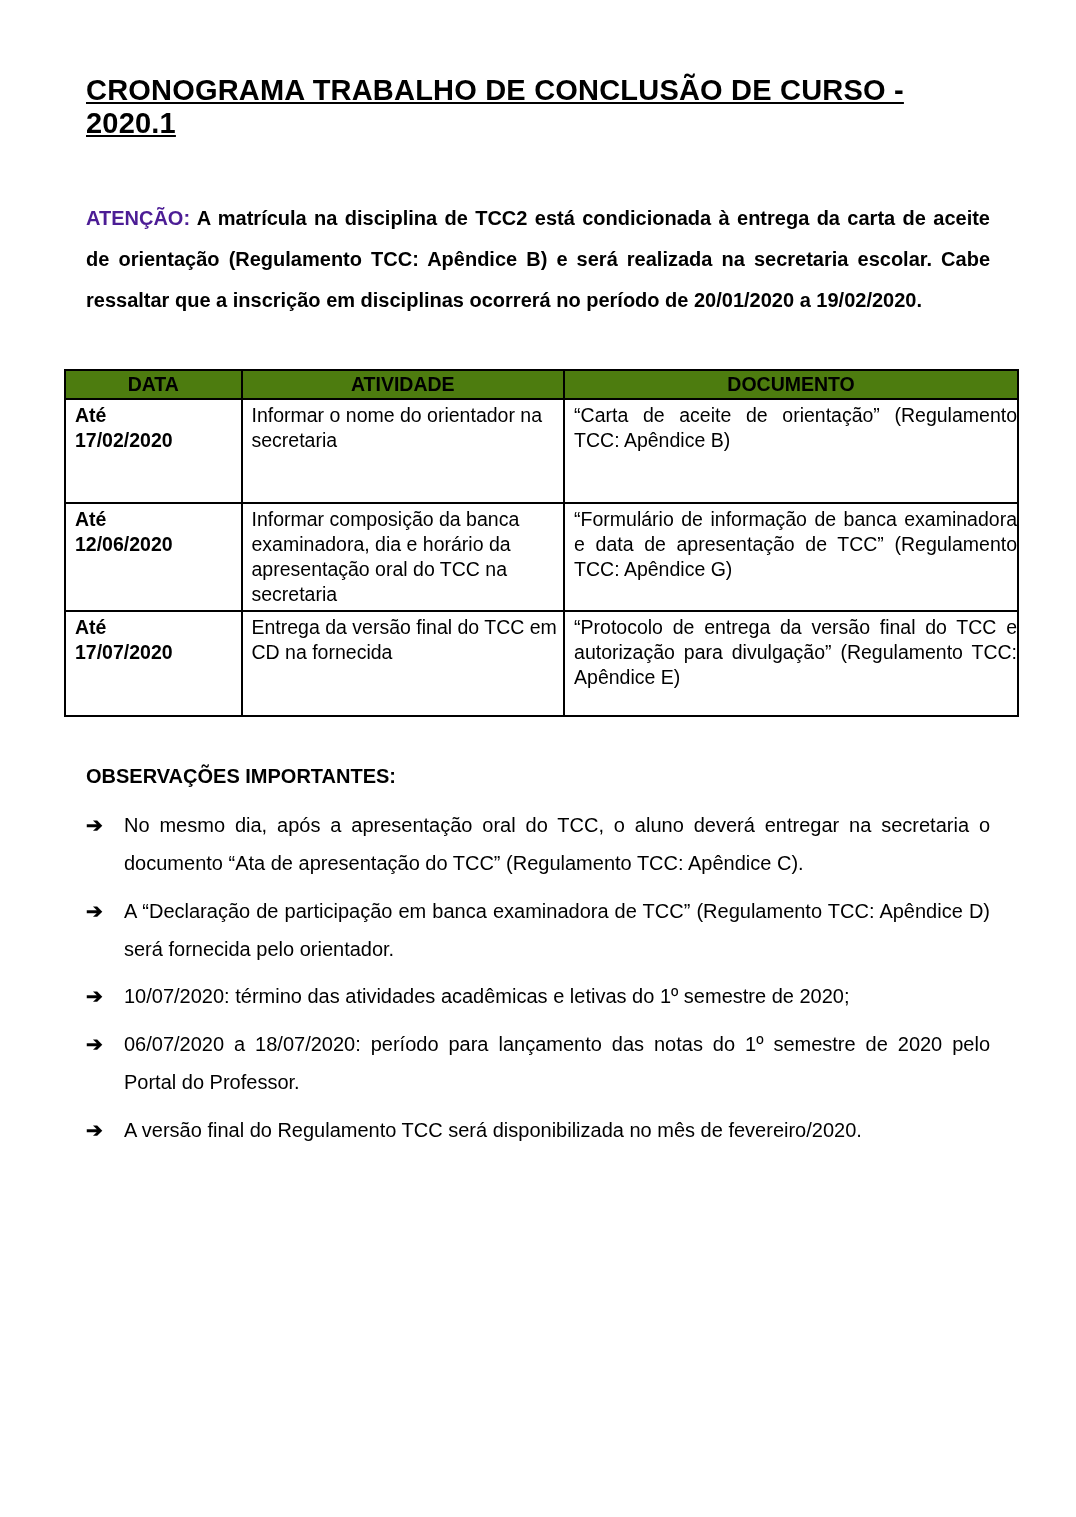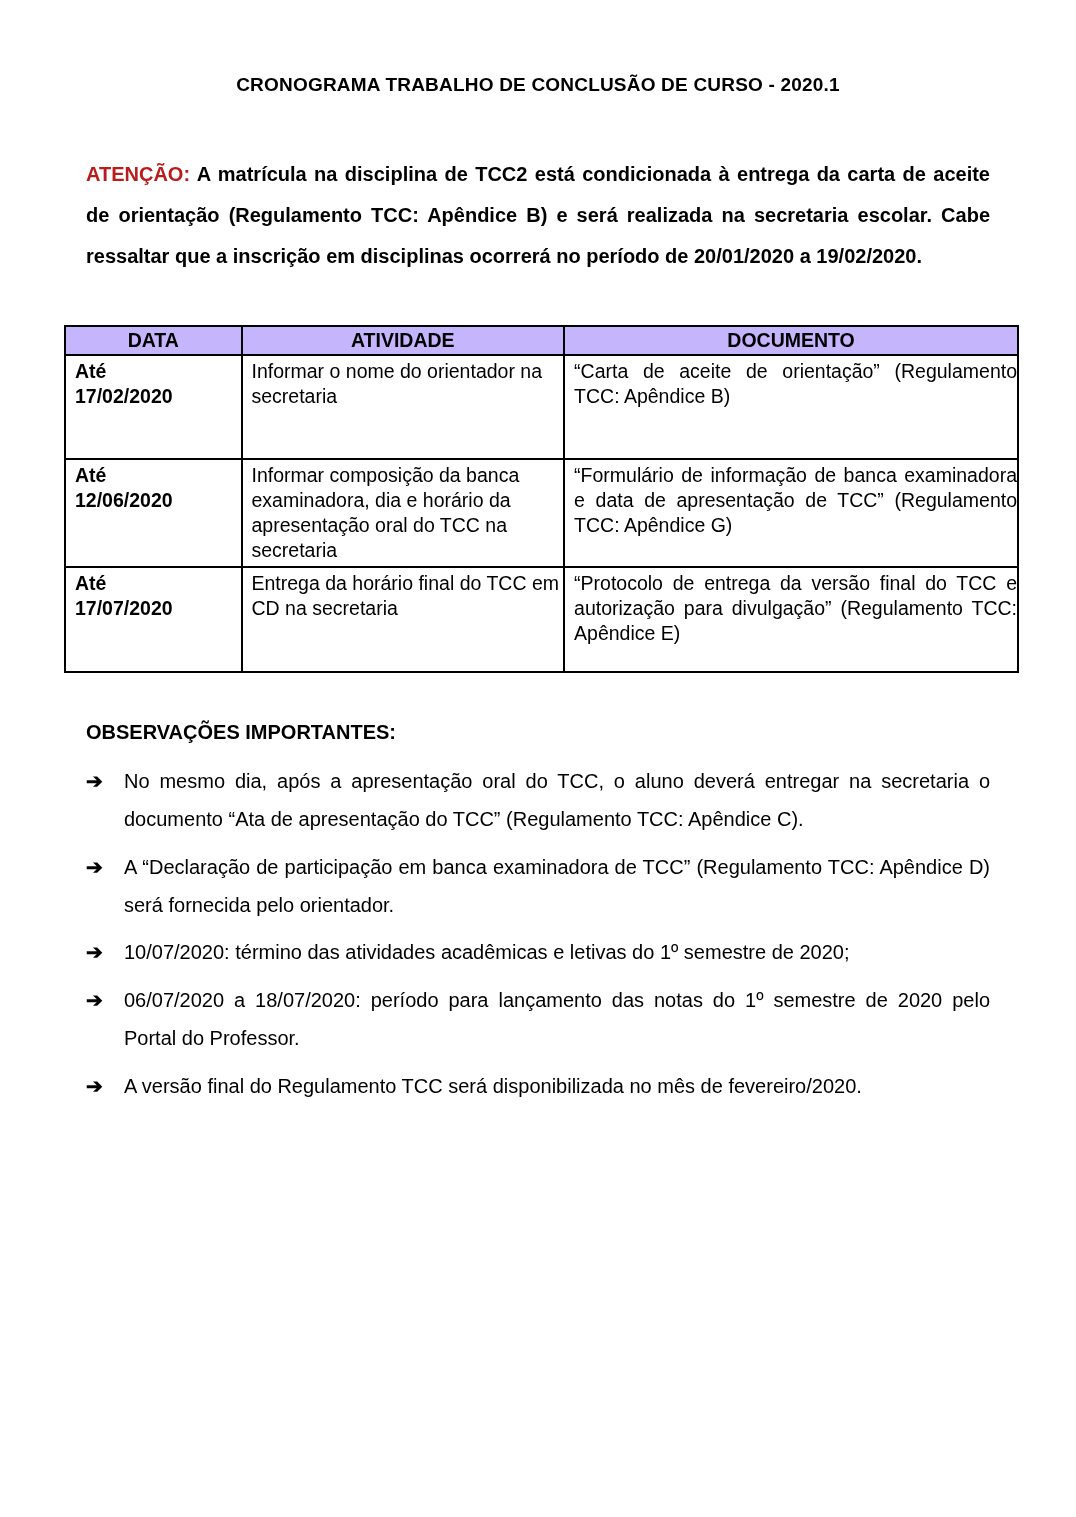--- a/index.html
+++ b/index.html
@@ -9,49 +9,49 @@
     height: 1517px;
     box-sizing: border-box;
     background: #ffffff;
     font-family: "Liberation Sans", sans-serif;
     color: #000000;
     padding: 62px 86px 40px 86px;
     overflow: hidden;
   }
   .title {
     margin: 12px 0 0 0;
-    text-align: center;
-    font-size: 19px;
+    font-size: 29px;
     font-weight: bold;
+    text-decoration: underline;
     letter-spacing: 0.2px;
   }
   .attention {
     margin: 58px 0 0 0;
     font-size: 20px;
     font-weight: bold;
     line-height: 2.05;
     text-align: justify;
   }
-  .att-label { color: #b91c1c; }
+  .att-label { color: #4c1d95; }
   table.schedule {
     border-collapse: collapse;
     table-layout: fixed;
     width: 955px;
     margin: 48px 0 0 -22px;
     font-size: 19.5px;
     line-height: 1.28;
   }
   table.schedule th, table.schedule td {
     border: 2px solid #000000;
     padding: 3px 0 3px 9px;
     vertical-align: top;
     box-sizing: border-box;
   }
   table.schedule th {
-    background: #c4b5fd;
+    background: #4d7c0f;
     font-weight: bold;
     text-align: center;
     height: 28px;
     vertical-align: middle;
     padding: 1px 4px;
   }
   .col-data  { width: 168px; }
   .col-ativ  { width: 307px; }
   .col-doc   { width: 432px; }
   td.cell-data { font-weight: bold; white-space: pre-line; }
@@ -112,21 +112,21 @@
       </tr>
       <tr class="r2">
         <td class="cell-data">Até
 12/06/2020</td>
         <td class="cell-ativ">Informar composição da banca examinadora, dia e horário da apresentação oral do TCC na secretaria</td>
         <td class="cell-doc">“Formulário de informação de banca examinadora e data de apresentação de TCC” (Regulamento TCC: Apêndice G)</td>
       </tr>
       <tr class="r5">
         <td class="cell-data">Até
 17/07/2020</td>
-        <td class="cell-ativ">Entrega da horário final do TCC em CD na secretaria</td>
+        <td class="cell-ativ">Entrega da versão final do TCC em CD na fornecida</td>
         <td class="cell-doc">“Protocolo de entrega da versão final do TCC e autorização para divulgação” (Regulamento TCC: Apêndice E)</td>
       </tr>
     </tbody>
   </table>
 
   <div class="obs">
     <h2 class="obs-title">OBSERVAÇÕES IMPORTANTES:</h2>
 
     <div class="obs-item">
       <span class="obs-arrow">➔</span>

